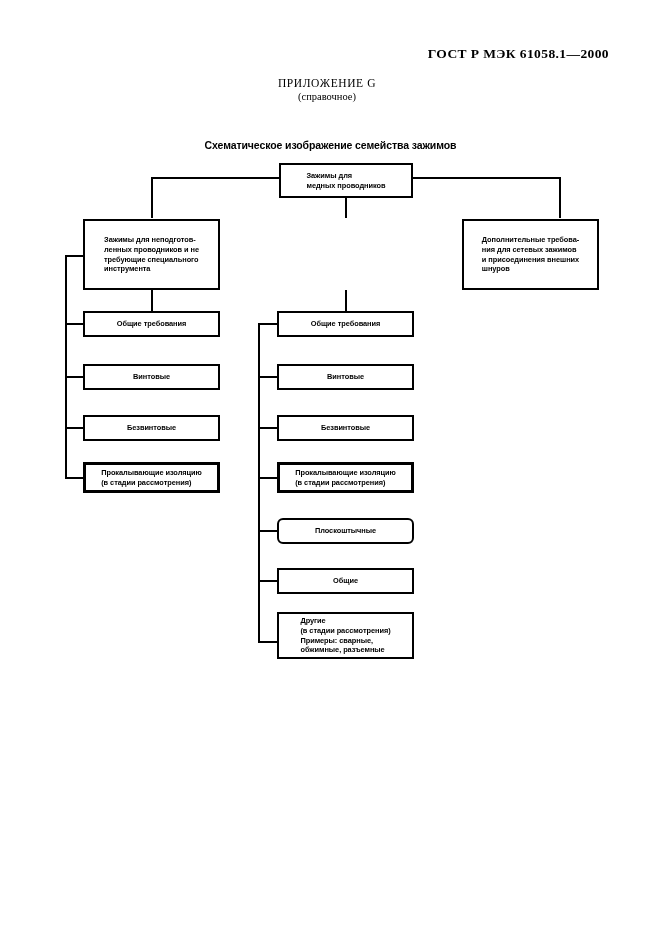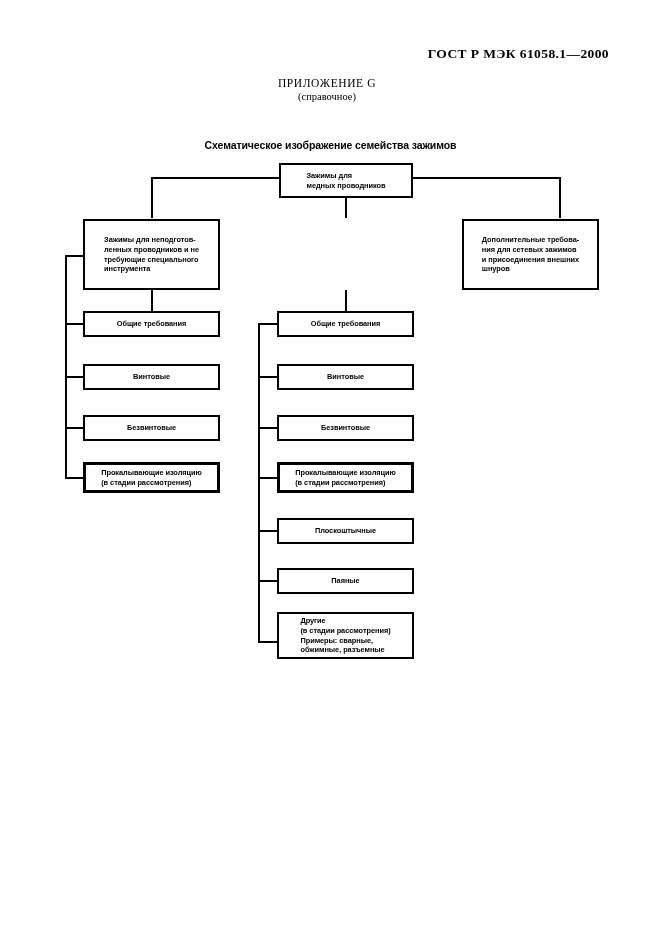--- a/index.html
+++ b/index.html
@@ -174,25 +174,25 @@
     <div class="node" style="left:277px; top:364px; width:137px; height:26px;">
       <span class="txt">Винтовые</span>
     </div>
     <div class="node" style="left:277px; top:415px; width:137px; height:26px;">
       <span class="txt">Безвинтовые</span>
     </div>
     <div class="node thick" style="left:277px; top:462px; width:137px; height:31px;">
       <span class="txt">Прокалывающие изоляцию
 (в стадии рассмотрения)</span>
     </div>
-    <div class="node" style="left:277px; top:518px; width:137px; height:26px;">
+    <div class="node" style="left:277px; top:518px; width:137px; height:26px;border-radius:6px;">
       <span class="txt">Плоскоштычные</span>
     </div>
     <div class="node" style="left:277px; top:568px; width:137px; height:26px;">
-      <span class="txt">Паяные</span>
+      <span class="txt">Общие</span>
     </div>
     <div class="node" style="left:277px; top:612px; width:137px; height:47px;">
       <span class="txt">Другие
 (в стадии рассмотрения)
 Примеры: сварные,
 обжимные, разъемные</span>
     </div>
 
   </div>
 </div>

